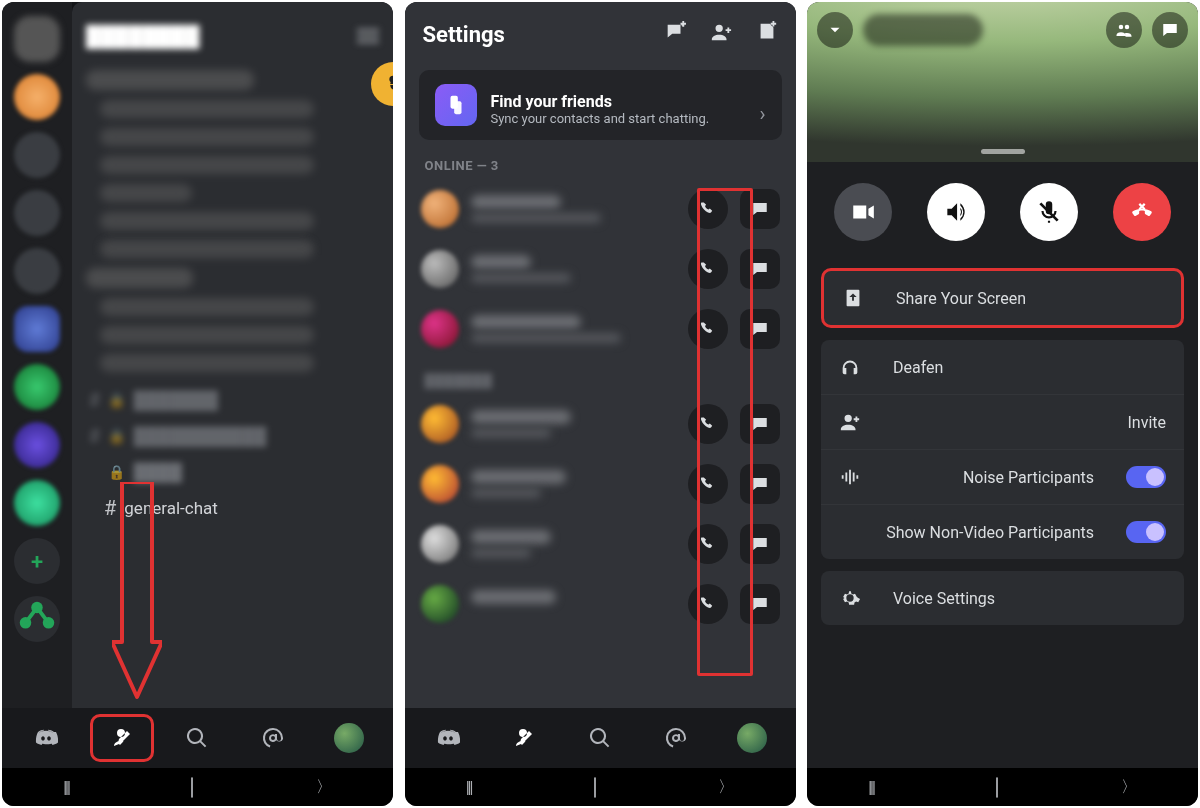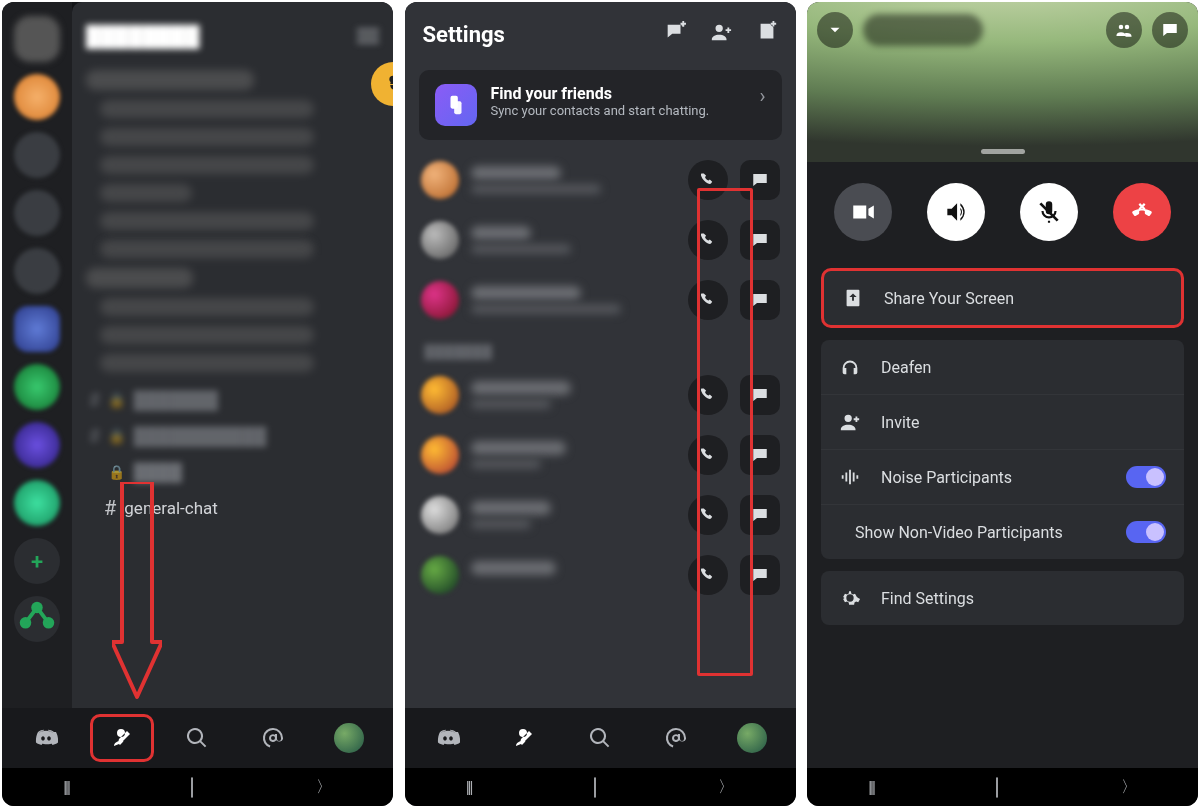--- a/index.html
+++ b/index.html
@@ -158,21 +158,21 @@
   .p2-body{flex:1;display:flex;flex-direction:column;background:#313338;}
   .p2-header{
     height:64px;display:flex;align-items:center;justify-content:space-between;
     padding:0 18px;
   }
   .p2-header h1{margin:0;font-size:22px;font-weight:700;}
   .p2-header-icons{display:flex;gap:24px;color:#dbdee1;}
   .p2-header-icons svg{width:22px;height:22px;fill:currentColor;}
   .p2-card{
     margin:4px 14px 10px; background:#232428;border-radius:10px;
-    display:flex;align-items:flex-start;gap:14px;padding:14px 16px;
+    display:flex;align-items:flex-end;gap:14px;padding:14px 16px;
   }
   .p2-card .icon{
     width:42px;height:42px;border-radius:10px;
     background:linear-gradient(135deg,#8b5cf6,#6366f1);
     display:flex;align-items:center;justify-content:center;
   }
   .p2-card .icon svg{width:22px;height:22px;fill:#fff;}
   .p2-card .txt{flex:1;}
   .p2-card .t1{font-size:16px;font-weight:700;}
   .p2-card .t2{font-size:13px;color:var(--text-muted);}
@@ -244,24 +244,24 @@
   .call-btn{
     width:58px;height:58px;border-radius:50%;
     display:flex;align-items:center;justify-content:center;
   }
   .call-btn.dark{background:#4a4c52;color:#fff;}
   .call-btn.light{background:#fff;color:#111;}
   .call-btn.red{background:var(--hangup);color:#fff;}
   .call-btn svg{width:26px;height:26px;fill:currentColor;}
   .p3-group{margin:6px 14px;background:#2b2d31;border-radius:8px;overflow:hidden;}
   .p3-row{
-    display:flex;align-items:center;gap:20px;
+    display:flex;align-items:center;gap:32px;
     padding:16px 18px;color:#dbdee1;font-size:16px;
   }
-  .p3-row + .p3-row { border-top:1px solid rgba(255,255,255,0.04);}
+  .p3-row + .p3-row { border-top:1px solid rgba(255,255,255,0.04);text-align:right;}
   .p3-row svg{width:22px;height:22px;fill:#dbdee1;flex-shrink:0;}
   .p3-row .label{flex:1;}
   .p3-share{border:3px solid var(--highlight-red);border-radius:10px;}
   .toggle{
     width:40px;height:22px;border-radius:11px;background:var(--accent);
     position:relative;flex-shrink:0;
   }
   .toggle::after{
     content:"";position:absolute;right:2px;top:2px;width:18px;height:18px;
     border-radius:50%;background:#c9c1ff;
@@ -405,20 +405,21 @@
             <rect x="10" y="8" width="8" height="14" rx="2" fill="#fff" opacity=".95"></rect>
           </svg>
       </div>
       <div class="txt">
         <div class="t1">Find your friends</div>
         <div class="t2">Sync your contacts and start chatting.</div>
       </div>
       <div class="chev">›</div>
     </div>
 
+    <div class="p2-section-label">ONLINE — 3</div>
 
     <div class="p2-list">
       <div class="friend-row">
         <div class="friend-av fa1"></div>
         <div class="friend-txt">
             <div class="fn"></div>
             <div class="fs"></div>
           </div>
         <div class="f-action">
             <svg viewBox="0 0 24 24">
@@ -657,21 +658,21 @@
           <span class="label" style="margin-left:16px">Show Non-Video Participants</span>
           <div class="toggle"></div>
         </div>
       </div>
 
       <div class="p3-group">
         <div class="p3-row">
           <svg viewBox="0 0 24 24">
               <path d="M12 8a4 4 0 100 8 4 4 0 000-8zm9 4l2 1.2-2 3.5-2.3-.8a7 7 0 01-1.8 1l-.4 2.5H11l-.4-2.5a7 7 0 01-1.8-1l-2.3.8-2-3.5L6 12l-1.5-1.2 2-3.5 2.3.8a7 7 0 011.8-1L11 4.6h2l.4 2.5a7 7 0 011.8 1l2.3-.8 2 3.5L21 12z"></path>
             </svg>
-          <span class="label">Find Settings</span>
+          <span class="label">Voice Settings</span>
         </div>
       </div>
     </div>
   </div>
 
   <div class="android-nav">
     <span class="android-recent">|||</span>
     <span><span class="android-home"></span></span>
     <span class="android-back">〈</span>
   </div>

